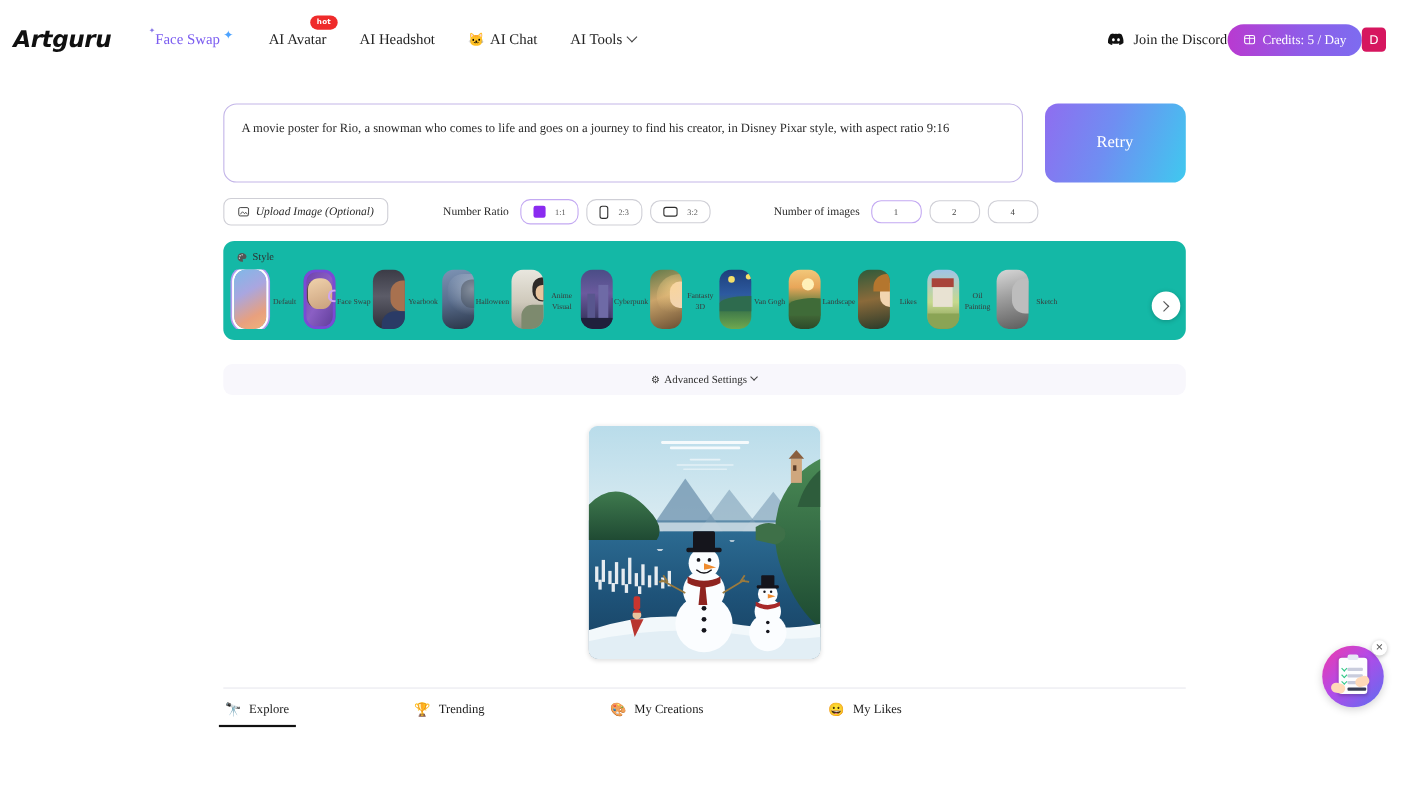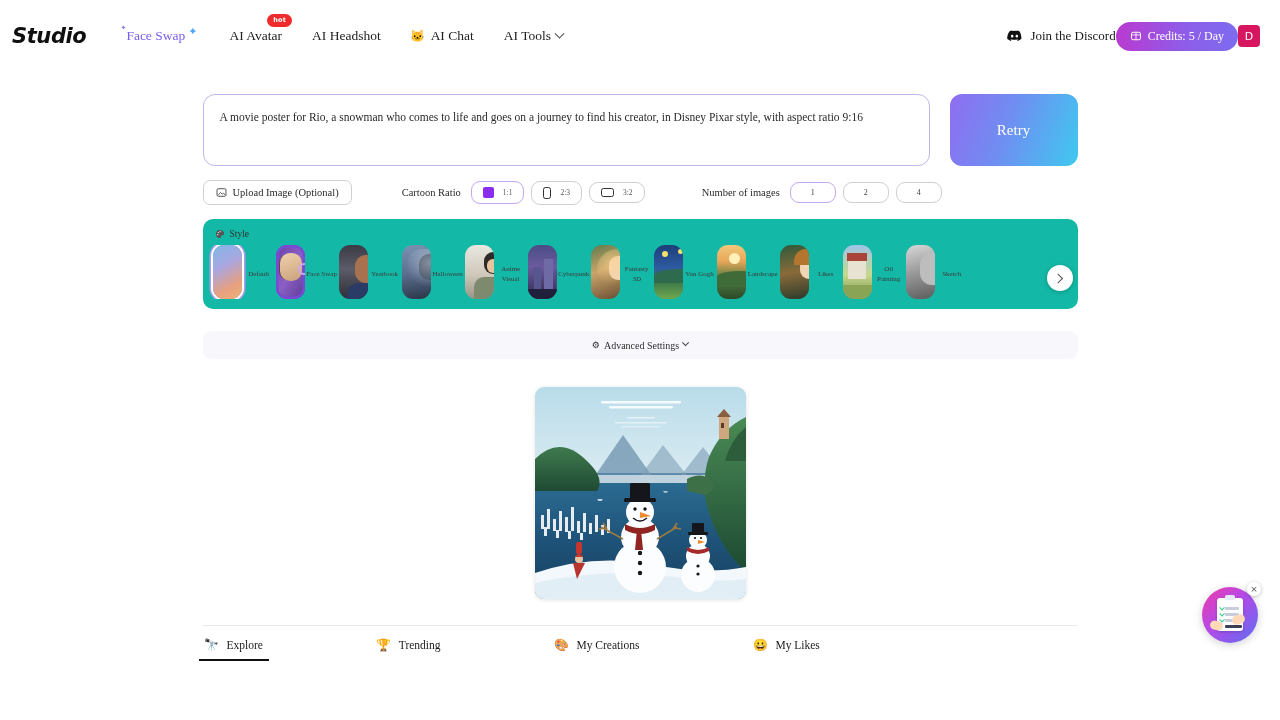--- a/index.html
+++ b/index.html
@@ -133,20 +133,21 @@
   }
   .upload-btn {
     display:flex; align-items:center; gap:6px;
     border:1px solid #cfcfd6;
     border-radius:7px;
     padding:6px 12px;
     font-size:10.5px;
     color:#2a2a2a;
     cursor:pointer;
     background:#fff;
+    font-style:italic;
   }
   .ctrl-label {
     font-size:10.5px;
     color:#2a2a2a;
     margin-left:50px;
     margin-right:10px;
     white-space:nowrap;
   }
   .pill {
     display:flex; align-items:center; gap:9px;
@@ -341,21 +342,21 @@
     font-size:9px;
     color:#555;
     cursor:pointer;
     z-index:3;
   }
 </style>
 </head>
 <body>
 
 <div class="header">
-  <div class="logo">Studio</div>
+  <div class="logo">Artguru</div>
 
   <div class="nav">
 
     <div class="nav-item face-swap">
       <span class="spark-sm">✦</span>
       <span>Face Swap</span>
       <span class="spark">✦</span>
     </div>
 
     <div class="nav-item">
@@ -411,21 +412,21 @@
   <div class="controls">
 
     <div class="upload-btn">
       <svg width="11" height="11" viewBox="0 0 16 16">
         <rect x="1.5" y="2.5" width="13" height="11" rx="2" fill="none" stroke="#333" stroke-width="1.2"></rect>
         <path d="M3.5 11.5 6.5 8l2.5 2.5L11 8.8l2 2.7" fill="none" stroke="#333" stroke-width="1.1"></path>
       </svg>
       <span>Upload Image (Optional)</span>
     </div>
 
-    <div class="ctrl-label">Cartoon Ratio</div>
+    <div class="ctrl-label">Number Ratio</div>
 
     <div class="pill sel">
       <span class="sw-11"></span>
       <span class="ratio-label">1:1</span>
     </div>
     <div class="pill">
       <span class="sw-23"></span>
       <span class="ratio-label">2:3</span>
     </div>
     <div class="pill">

